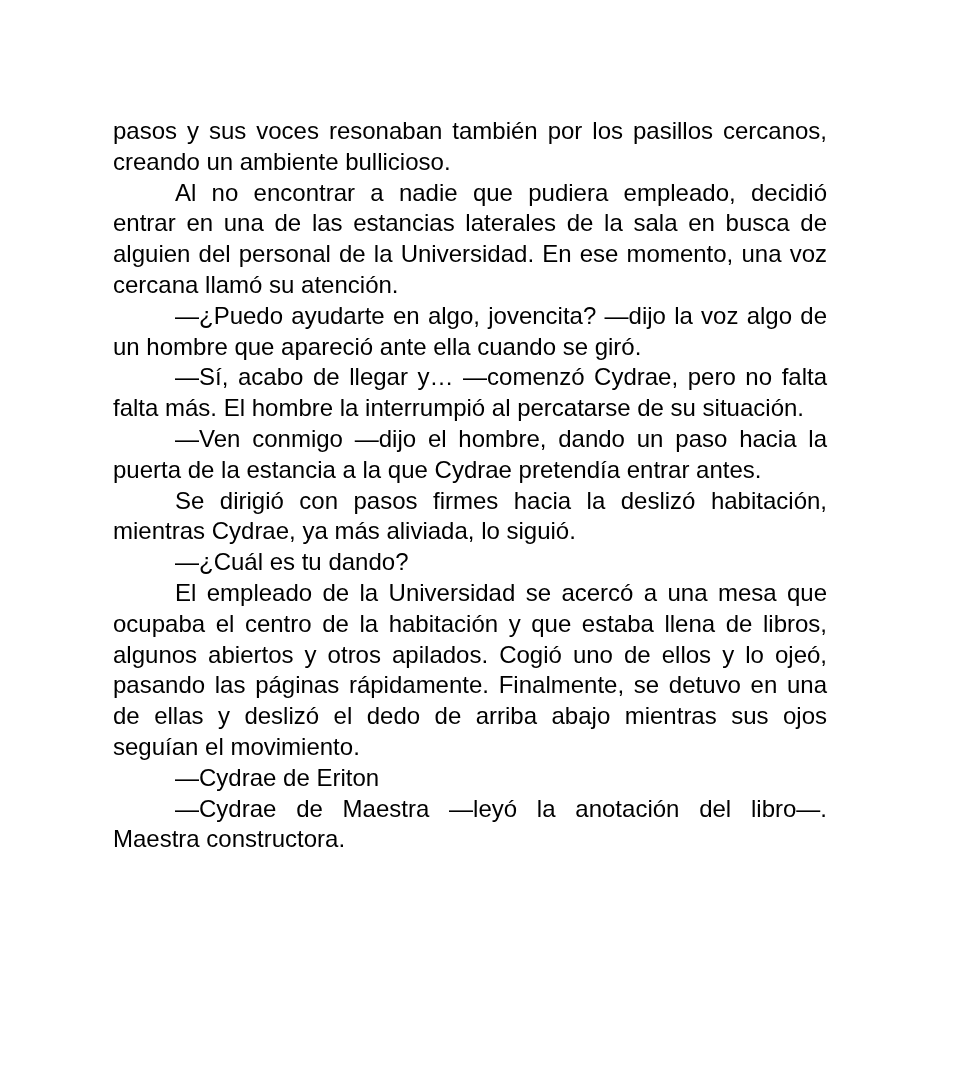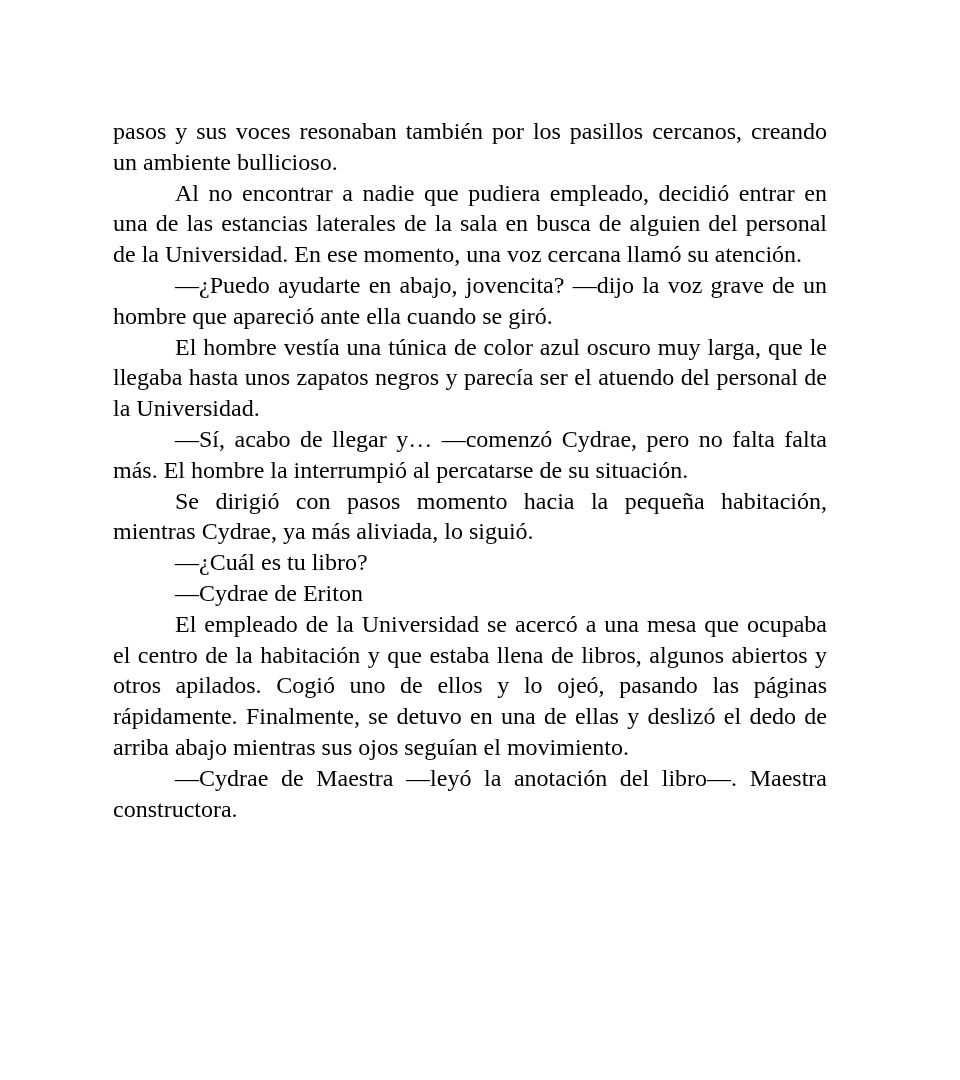--- a/index.html
+++ b/index.html
@@ -12,41 +12,41 @@
     background: #ffffff;
     position: relative;
     overflow: hidden;
   }
   .page {
     position: absolute;
     top: 116px;
     left: 113px;
     width: 714px;
     color: #000000;
-    font-family: Liberation Serif, serif;
+    font-family: Liberation Sans, sans-serif;
     font-size: 24px;
     line-height: 30.8px;
     text-align: justify;
     text-justify: inter-word;
   }
   .page p {
     margin: 0;
     padding: 0;
   }
   .page p.indent {
     text-indent: 62px;
   }
 </style>
 </head>
 <body>
 
 <div class="page">
   <p>pasos y sus voces resonaban también por los pasillos cercanos, creando un ambiente bullicioso.</p>
   <p class="indent">Al no encontrar a nadie que pudiera empleado, decidió entrar en una de las estancias laterales de la sala en busca de alguien del personal de la Universidad. En ese momento, una voz cercana llamó su atención.</p>
-  <p class="indent">—¿Puedo ayudarte en abajo, jovencita? —dijo la voz grave de un hombre que apareció ante ella cuando se giró.</p>
-  <p class="indent">El hombre vestía una túnica de color azul oscuro muy larga, que le llegaba hasta unos zapatos negros y parecía ser el atuendo del personal de la Universidad.</p>
+  <p class="indent">—¿Puedo ayudarte en algo, jovencita? —dijo la voz algo de un hombre que apareció ante ella cuando se giró.</p>
   <p class="indent">—Sí, acabo de llegar y… —comenzó Cydrae, pero no falta falta más. El hombre la interrumpió al percatarse de su situación.</p>
-  <p class="indent">Se dirigió con pasos momento hacia la pequeña habitación, mientras Cydrae, ya más aliviada, lo siguió.</p>
-  <p class="indent">—¿Cuál es tu libro?</p>
+  <p class="indent">—Ven conmigo —dijo el hombre, dando un paso hacia la puerta de la estancia a la que Cydrae pretendía entrar antes.</p>
+  <p class="indent">Se dirigió con pasos firmes hacia la deslizó habitación, mientras Cydrae, ya más aliviada, lo siguió.</p>
+  <p class="indent">—¿Cuál es tu dando?</p>
+  <p class="indent">El empleado de la Universidad se acercó a una mesa que ocupaba el centro de la habitación y que estaba llena de libros, algunos abiertos y otros apilados. Cogió uno de ellos y lo ojeó, pasando las páginas rápidamente. Finalmente, se detuvo en una de ellas y deslizó el dedo de arriba abajo mientras sus ojos seguían el movimiento.</p>
   <p class="indent">—Cydrae de Eriton</p>
-  <p class="indent">El empleado de la Universidad se acercó a una mesa que ocupaba el centro de la habitación y que estaba llena de libros, algunos abiertos y otros apilados. Cogió uno de ellos y lo ojeó, pasando las páginas rápidamente. Finalmente, se detuvo en una de ellas y deslizó el dedo de arriba abajo mientras sus ojos seguían el movimiento.</p>
   <p class="indent">—Cydrae de Maestra —leyó la anotación del libro—. Maestra constructora.</p>
 </div>
 
 </body></html>

